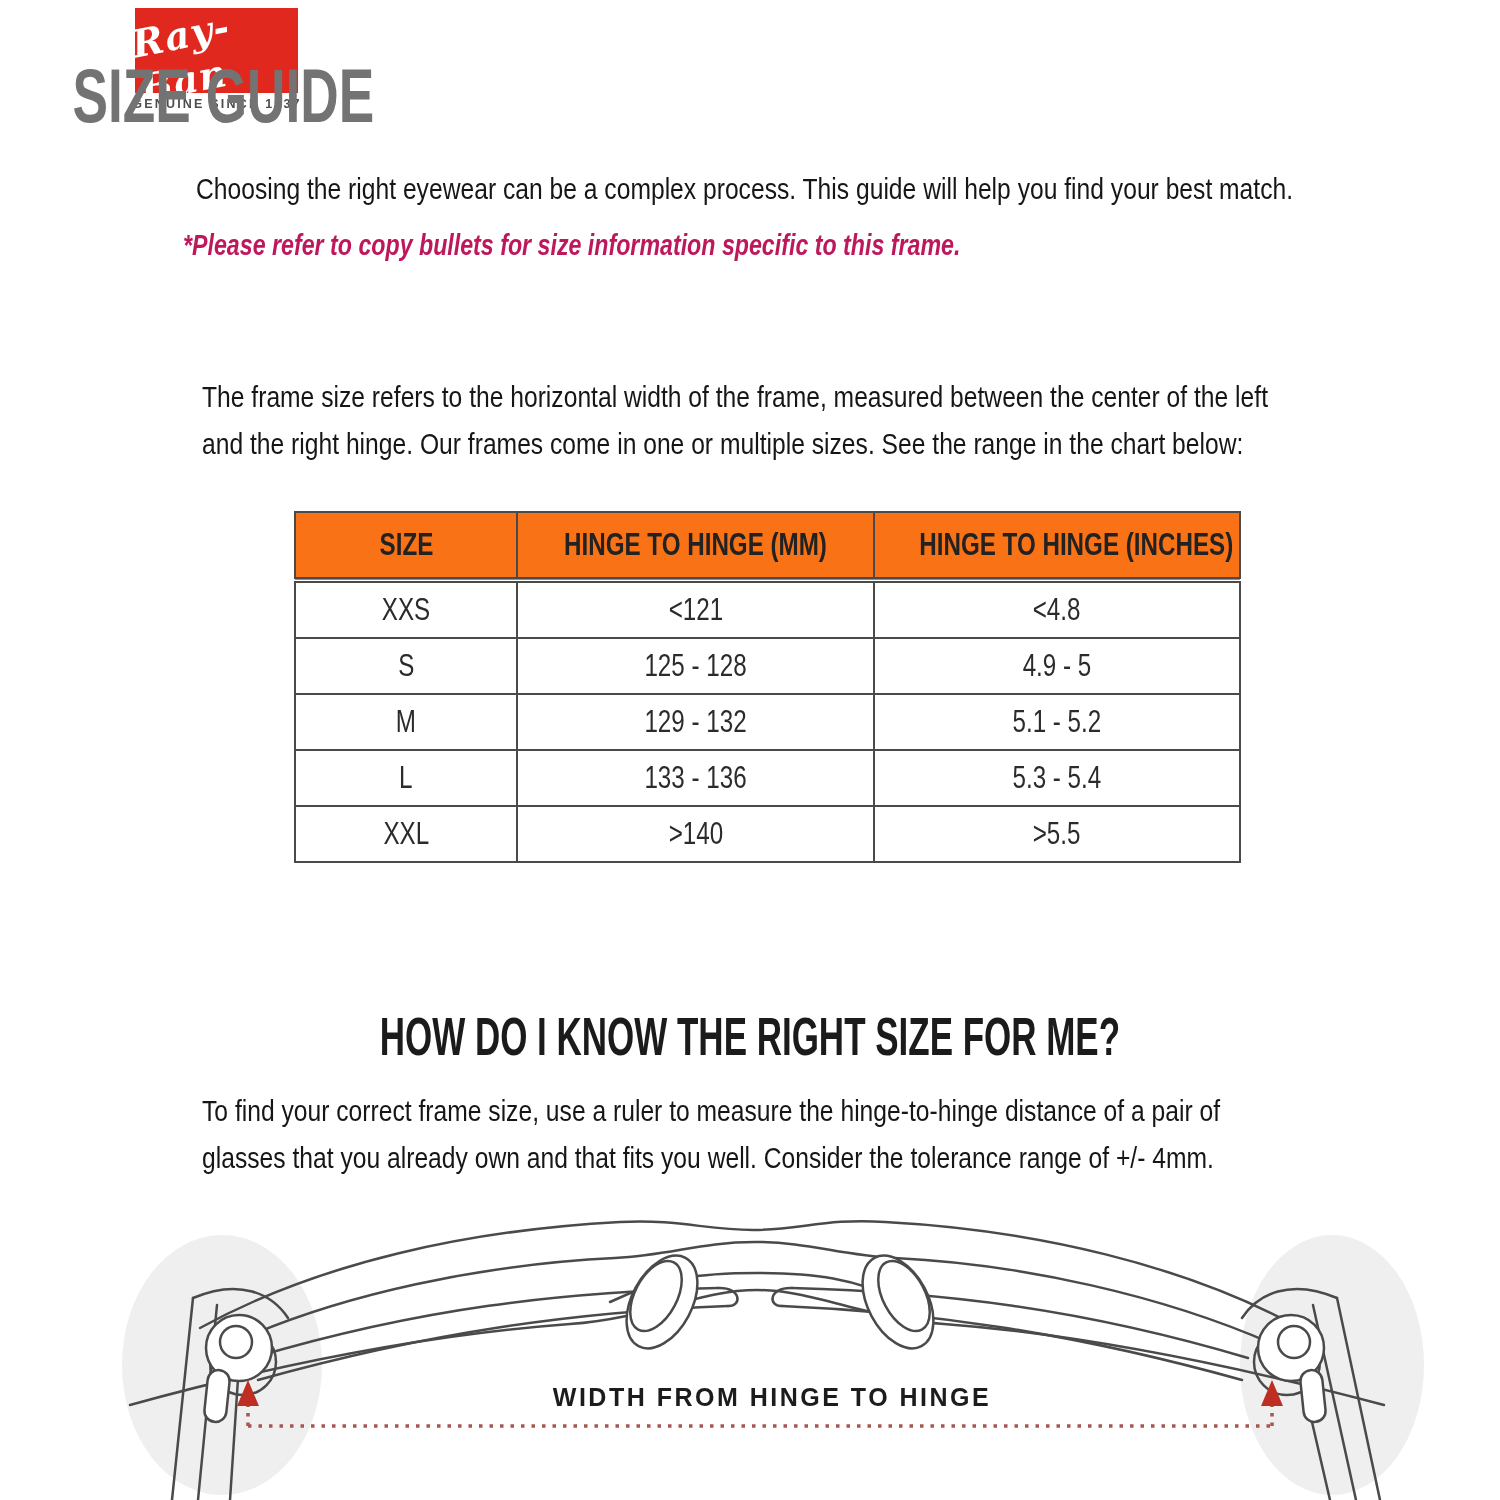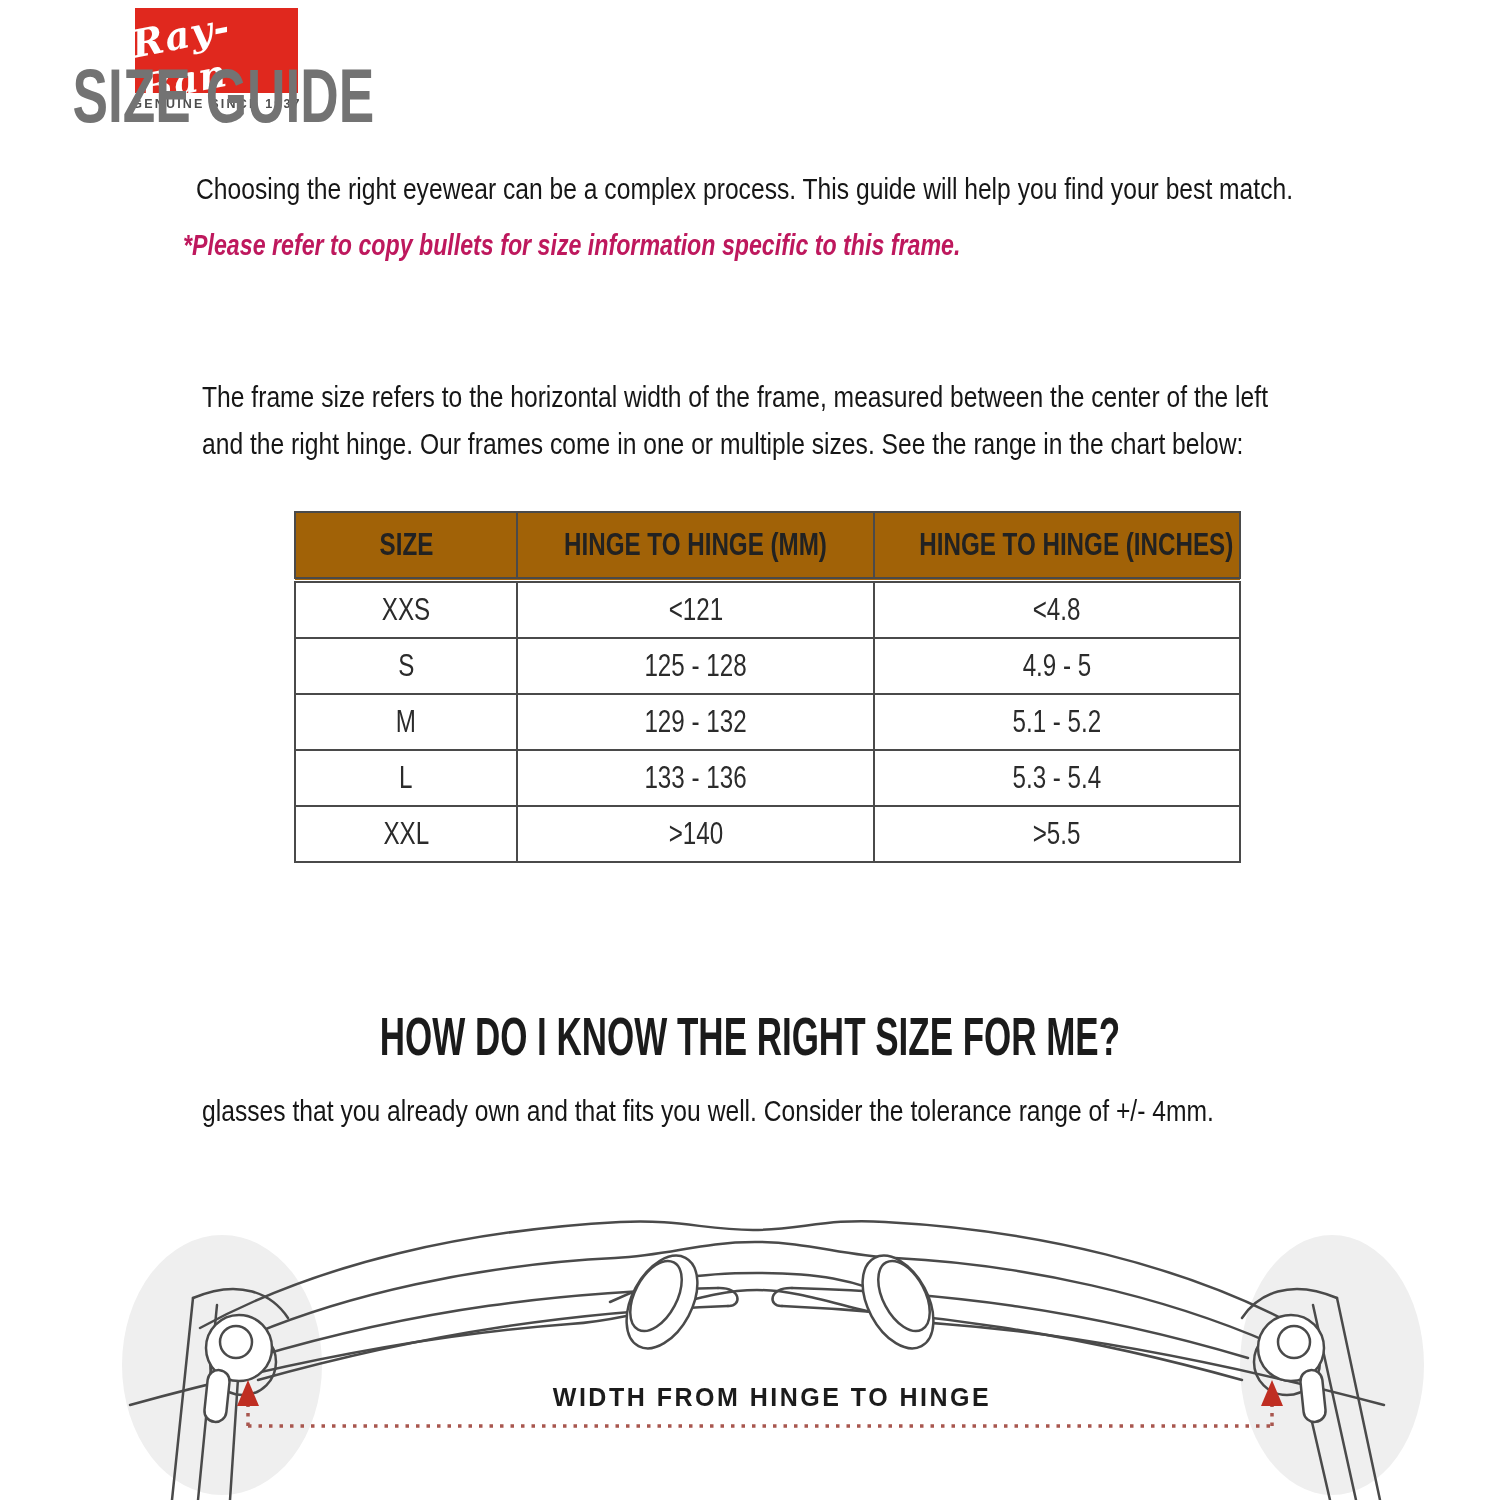--- a/index.html
+++ b/index.html
@@ -31,21 +31,21 @@
   .note{left:183px;top:222px;font-weight:bold;font-style:italic;color:#be185d;}
   .note .sx{transform:scaleX(0.80);}
   .p2{left:202px;top:374px;}
   .p3{left:202px;top:1088px;}
 
   
   table.size{position:absolute;left:294px;top:511px;width:945px;border-collapse:collapse;
              table-layout:fixed;}
   table.size col.c1{width:222px;} table.size col.c2{width:357px;} table.size col.c3{width:366px;}
   table.size th,table.size td{border:2px solid #4a4a4a;text-align:center;padding:0;}
-  table.size th{height:64px;background:#a16207;font-size:31px;font-weight:bold;color:#222;
+  table.size th{height:64px;background:#f97316;font-size:31px;font-weight:bold;color:#222;
                 border-bottom:6px double #4a4a4a;}
   table.size td{height:54px;font-size:31px;font-weight:400;color:#2b2b2b;}
   .cond-cell{display:inline-block;transform:scaleX(0.78);transform-origin:50% 50%;white-space:nowrap;}
 
   
   .diagram{position:absolute;left:0;top:1190px;width:1500px;height:310px;}
   .diag-label{font-size:25px;font-weight:bold;letter-spacing:2.5px;fill:#1c1c1c;
               font-family:"Liberation Sans",sans-serif;}
 </style>
 </head>
@@ -114,20 +114,21 @@
           <td><span class="cond-cell">&gt;140</span></td>
           <td><span class="cond-cell">&gt;5.5</span></td>
         </tr>
       </tbody>
   </table>
 
   <div class="h2 h2b">
     <span class="cond-wide">HOW DO I KNOW THE RIGHT SIZE FOR ME?</span>
   </div>
   <div class="para p3">
+    <div><span class="sx">To find your correct frame size, use a ruler to measure the hinge-to-hinge distance of a pair of</span></div>
     <div><span class="sx">glasses that you already own and that fits you well. Consider the tolerance range of +/- 4mm.</span></div>
   </div>
 
   <svg class="diagram" viewBox="0 0 1500 310" xmlns="http://www.w3.org/2000/svg">
 
     <ellipse cx="222" cy="175" rx="100" ry="130" fill="#efefef"></ellipse>
     <ellipse cx="1332" cy="175" rx="92" ry="130" fill="#efefef"></ellipse>
 
     <g fill="none" stroke="#4a4a4a" stroke-width="2.5" stroke-linecap="round" stroke-linejoin="round">
 

